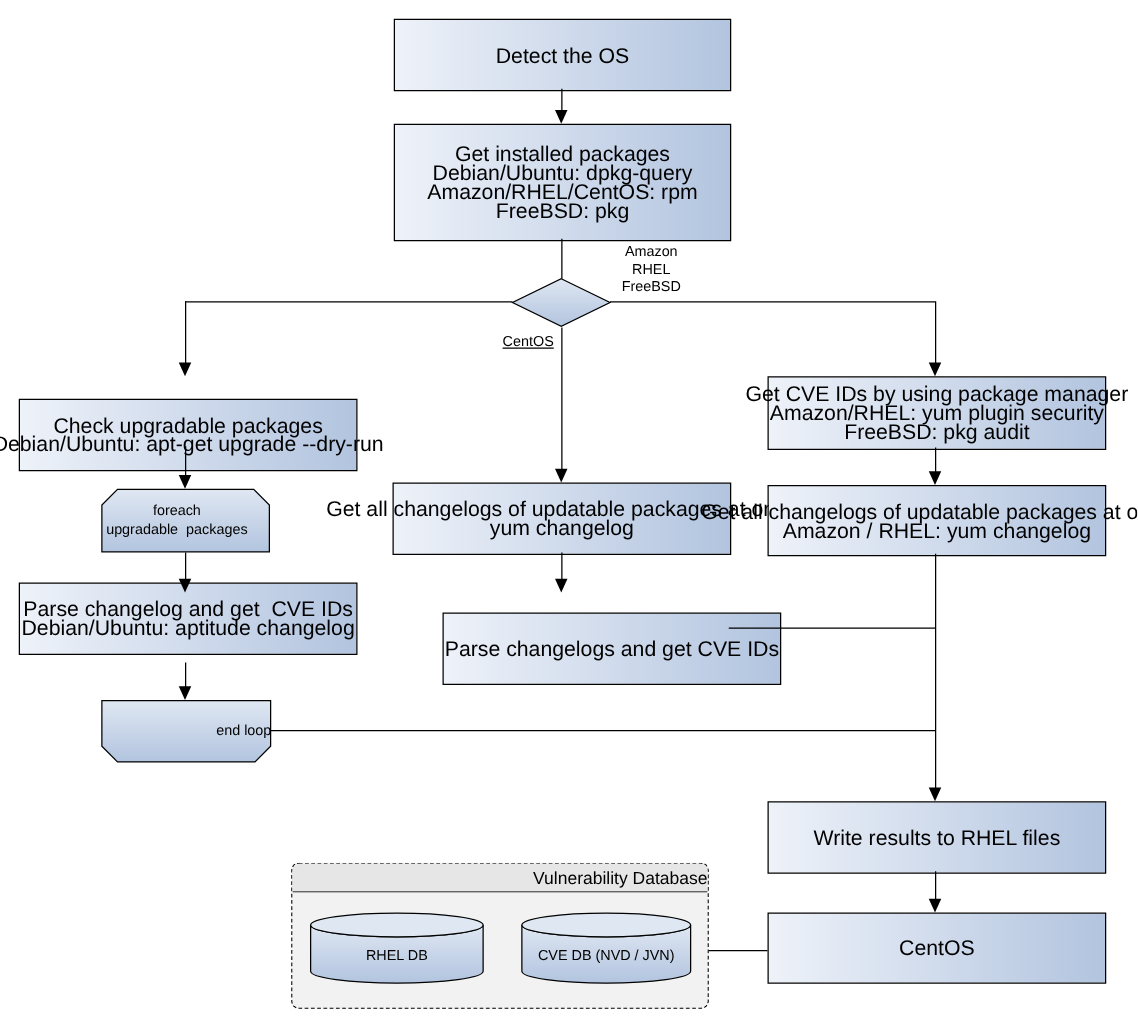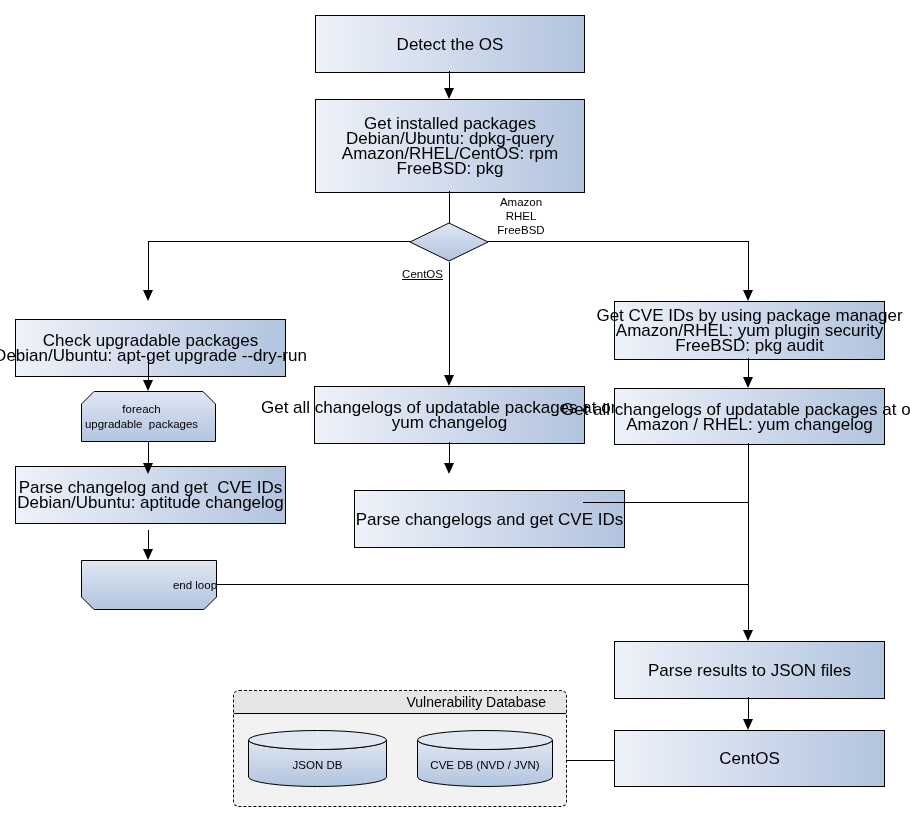--- a/index.html
+++ b/index.html
@@ -40,21 +40,21 @@
   .svg-shape{position:absolute;overflow:visible;}
   .db-container{
     position:absolute;left:233px;top:690px;width:334px;height:117px;
     border:1px dashed #000;border-radius:6px;background:var(--container-body);
     box-sizing:border-box;
   }
   .db-header{
     height:22px;background:var(--container-header);
     border-bottom:1px solid #000;border-radius:6px 6px 0 0;
     display:flex;align-items:center;justify-content:flex-end;
-    padding-right:20px;font-size:14px;
+    padding-right:0;font-size:14px;
   }
 </style>
 </head>
 <body>
 
 <div class="canvas">
 
   <div class="node" style="left:315px;top:15px;width:268px;height:56px;">Detect the OS</div>
 
   <div class="node" style="left:315px;top:99px;width:268px;height:92px;">Get installed packages
@@ -73,21 +73,21 @@
 
   <div class="node" style="left:314px;top:490px;width:269px;height:56px;margin-left:40px;">Parse changelogs and get CVE IDs</div>
 
   <div class="node" style="left:614px;top:301px;width:269px;height:57px;">Get CVE IDs by using package manager
 Amazon/RHEL: yum plugin security
 FreeBSD: pkg audit</div>
 
   <div class="node" style="left:614px;top:388px;width:269px;height:55px;">Get all changelogs of updatable packages at once
 Amazon / RHEL: yum changelog</div>
 
-  <div class="node" style="left:614px;top:641px;width:269px;height:56px;">Parse results to JSON files</div>
+  <div class="node" style="left:614px;top:641px;width:269px;height:56px;">Write results to RHEL files</div>
 
   <div class="node" style="left:614px;top:730px;width:269px;height:55px;">CentOS</div>
 
   <svg class="svg-shape" style="left:409px;top:222px;" width="80" height="40">
     <defs>
       <linearGradient id="gv" x1="0" y1="0" x2="0" y2="1">
         <stop offset="0" style="stop-color:var(--node-fill-mid,#dfe7f2)"></stop>
         <stop offset="1" style="stop-color:var(--node-fill-dark,#b2c4df)"></stop>
       </linearGradient>
     </defs>
@@ -113,21 +113,21 @@
   <div class="db-container">
     <div class="db-header">
       <span>Vulnerability Database</span>
     </div>
   </div>
 
   <svg class="svg-shape" style="left:248px;top:730px;" width="139" height="57">
     <path d="M0.5,10 V47 A69,9.5 0 0 0 138.5,47 V10 A69,9.5 0 0 1 0.5,10 Z" fill="url(#gv)" stroke="#000" stroke-width="1"></path>
     <ellipse cx="69.5" cy="10" rx="69" ry="9.5" style="fill:var(--node-fill-mid,#dfe7f2)" stroke="#000" stroke-width="1"></ellipse>
   </svg>
-  <div class="shape-label" style="left:248px;top:748px;width:139px;height:34px;">JSON DB</div>
+  <div class="shape-label" style="left:248px;top:748px;width:139px;height:34px;">RHEL DB</div>
 
   <svg class="svg-shape" style="left:417px;top:730px;" width="136" height="57">
     <path d="M0.5,10 V47 A67.5,9.5 0 0 0 135.5,47 V10 A67.5,9.5 0 0 1 0.5,10 Z" fill="url(#gv)" stroke="#000" stroke-width="1"></path>
     <ellipse cx="68" cy="10" rx="67.5" ry="9.5" style="fill:var(--node-fill-mid,#dfe7f2)" stroke="#000" stroke-width="1"></ellipse>
   </svg>
   <div class="shape-label" style="left:417px;top:748px;width:136px;height:34px;">CVE DB (NVD / JVN)</div>
 
   <div id="connectors">
       <div class="vl" style="left: 448.5px; top: 71px; height: 19px;"></div>
       <div class="vl" style="left: 448.5px; top: 191px; height: 32px;"></div>

